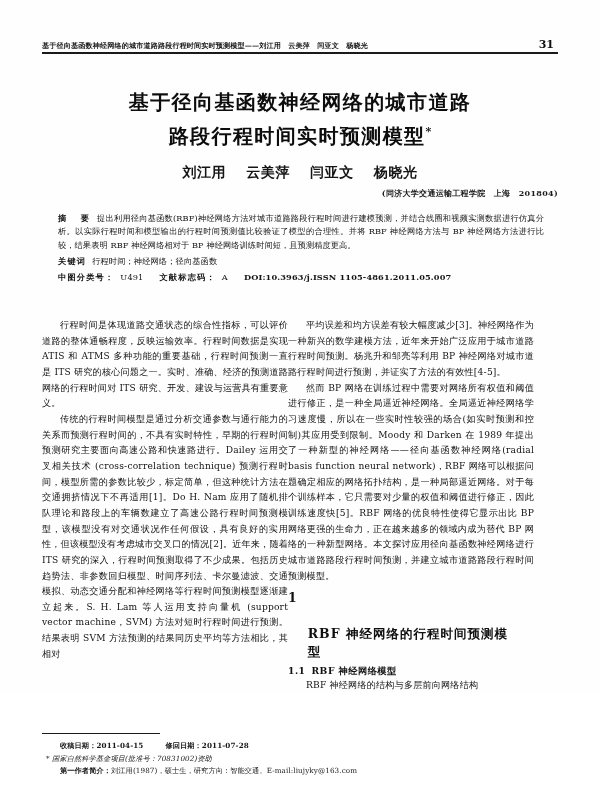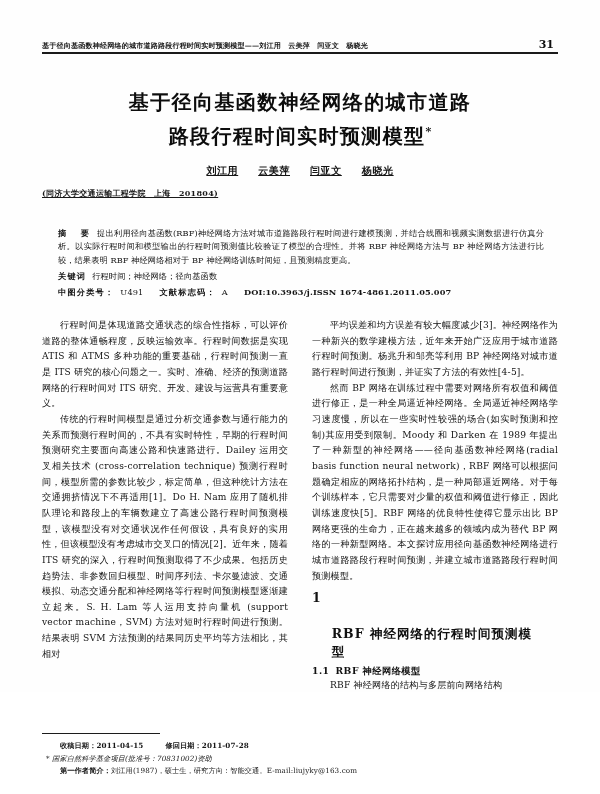--- a/index.html
+++ b/index.html
@@ -80,46 +80,44 @@
     letter-spacing: 0;
   }
 
   
   .authors {
     position: absolute;
     left: 42px;
     top: 164px;
     width: 516px;
     text-align: center;
-    font-size: 10px;
+    font-size: 14px;
     font-weight: bold;
     letter-spacing: 0.6px;
     color: #151515;
-    text-decoration: underline;
   }
   .author-name { margin: 0 10px; }
 
   .affil {
     position: absolute;
     left: 42px;
     top: 188px;
     width: 516px;
-    text-align: left;
+    text-align: right;
     font-size: 8px;
     font-weight: bold;
     letter-spacing: 0.3px;
     color: #1a1a1a;
-    text-decoration: underline;
   }
 
   
   .abs-block {
     position: absolute;
     left: 58px;
-    top: 227px;
+    top: 212px;
     width: 486px;
   }
   .abs-para {
     font-size: 8.2px;
     line-height: 13.3px;
     text-align: justify;
     letter-spacing: 0.1px;
     color: #141414;
     text-indent: 0;
   }
@@ -144,21 +142,20 @@
   .doi-seg { font-family: "DejaVu Serif", "Liberation Serif", serif; }
 
   
   .cols {
     position: absolute;
     left: 42px;
     top: 318px;
     width: 516px;
     height: 412px;
     display: flex;
-    justify-content: space-between;
   }
   .col {
     width: 246px;
     position: relative;
   }
   .bodypara {
     font-size: 9.1px;
     line-height: 15.65px;
     text-align: justify;
     text-indent: 18px;
@@ -240,21 +237,21 @@
   <div class="affil">(同济大学交通运输工程学院　上海　201804)</div>
 
   <div class="abs-block">
     <div class="abs-para">
       <span class="abs-label">摘　要</span><span>提出利用径向基函数(RBF)神经网络方法对城市道路路段行程时间进行建模预测，并结合线圈和视频实测数据进行仿真分析。以实际行程时间和模型输出的行程时间预测值比较验证了模型的合理性。并将 RBF 神经网络方法与 BP 神经网络方法进行比较，结果表明 RBF 神经网络相对于 BP 神经网络训练时间短，且预测精度更高。</span>
     </div>
     <div class="kw-line">
       <span class="kw-label">关键词</span><span>行程时间；神经网络；径向基函数</span>
     </div>
     <div class="clc-line">
-      <span class="clc-seg"><span class="clc-label">中图分类号：</span><span>U491</span></span><span class="clc-seg"><span class="clc-label">文献标志码：</span><span>A</span></span><span class="doi-seg fn-bold">DOI:10.3963/j.ISSN 1674-4861.2011.05.007</span>
+      <span class="clc-seg"><span class="clc-label">中图分类号：</span><span>U491</span></span><span class="clc-seg"><span class="clc-label">文献标志码：</span><span>A</span></span><span class="doi-seg fn-bold">DOI:10.3963/j.ISSN 1105-4861.2011.05.007</span>
     </div>
   </div>
 
   <div class="cols">
 
     <div class="col">
       <p class="bodypara">行程时间是体现道路交通状态的综合性指标，可以评价道路的整体通畅程度，反映运输效率。行程时间数据是实现 ATIS 和 ATMS 多种功能的重要基础，行程时间预测一直是 ITS 研究的核心问题之一。实时、准确、经济的预测道路网络的行程时间对 ITS 研究、开发、建设与运营具有重要意义。</p>
       <p class="bodypara">传统的行程时间模型是通过分析交通参数与通行能力的关系而预测行程时间的，不具有实时特性，早期的行程时间预测研究主要面向高速公路和快速路进行。Dailey 运用交叉相关技术 (cross-correlation technique) 预测行程时间，模型所需的参数比较少，标定简单，但这种统计方法在交通拥挤情况下不再适用[1]。Do H. Nam 应用了随机排队理论和路段上的车辆数建立了高速公路行程时间预测模型，该模型没有对交通状况作任何假设，具有良好的实用性，但该模型没有考虑城市交叉口的情况[2]。近年来，随着 ITS 研究的深入，行程时间预测取得了不少成果。包括历史趋势法、非参数回归模型、时间序列法、卡尔曼滤波、交通模拟、动态交通分配和神经网络等行程时间预测模型逐渐建立起来。S. H. Lam 等人运用支持向量机 (support vector machine，SVM) 方法对短时行程时间进行预测。结果表明 SVM 方法预测的结果同历史平均等方法相比，其相对</p>
     </div>
 

